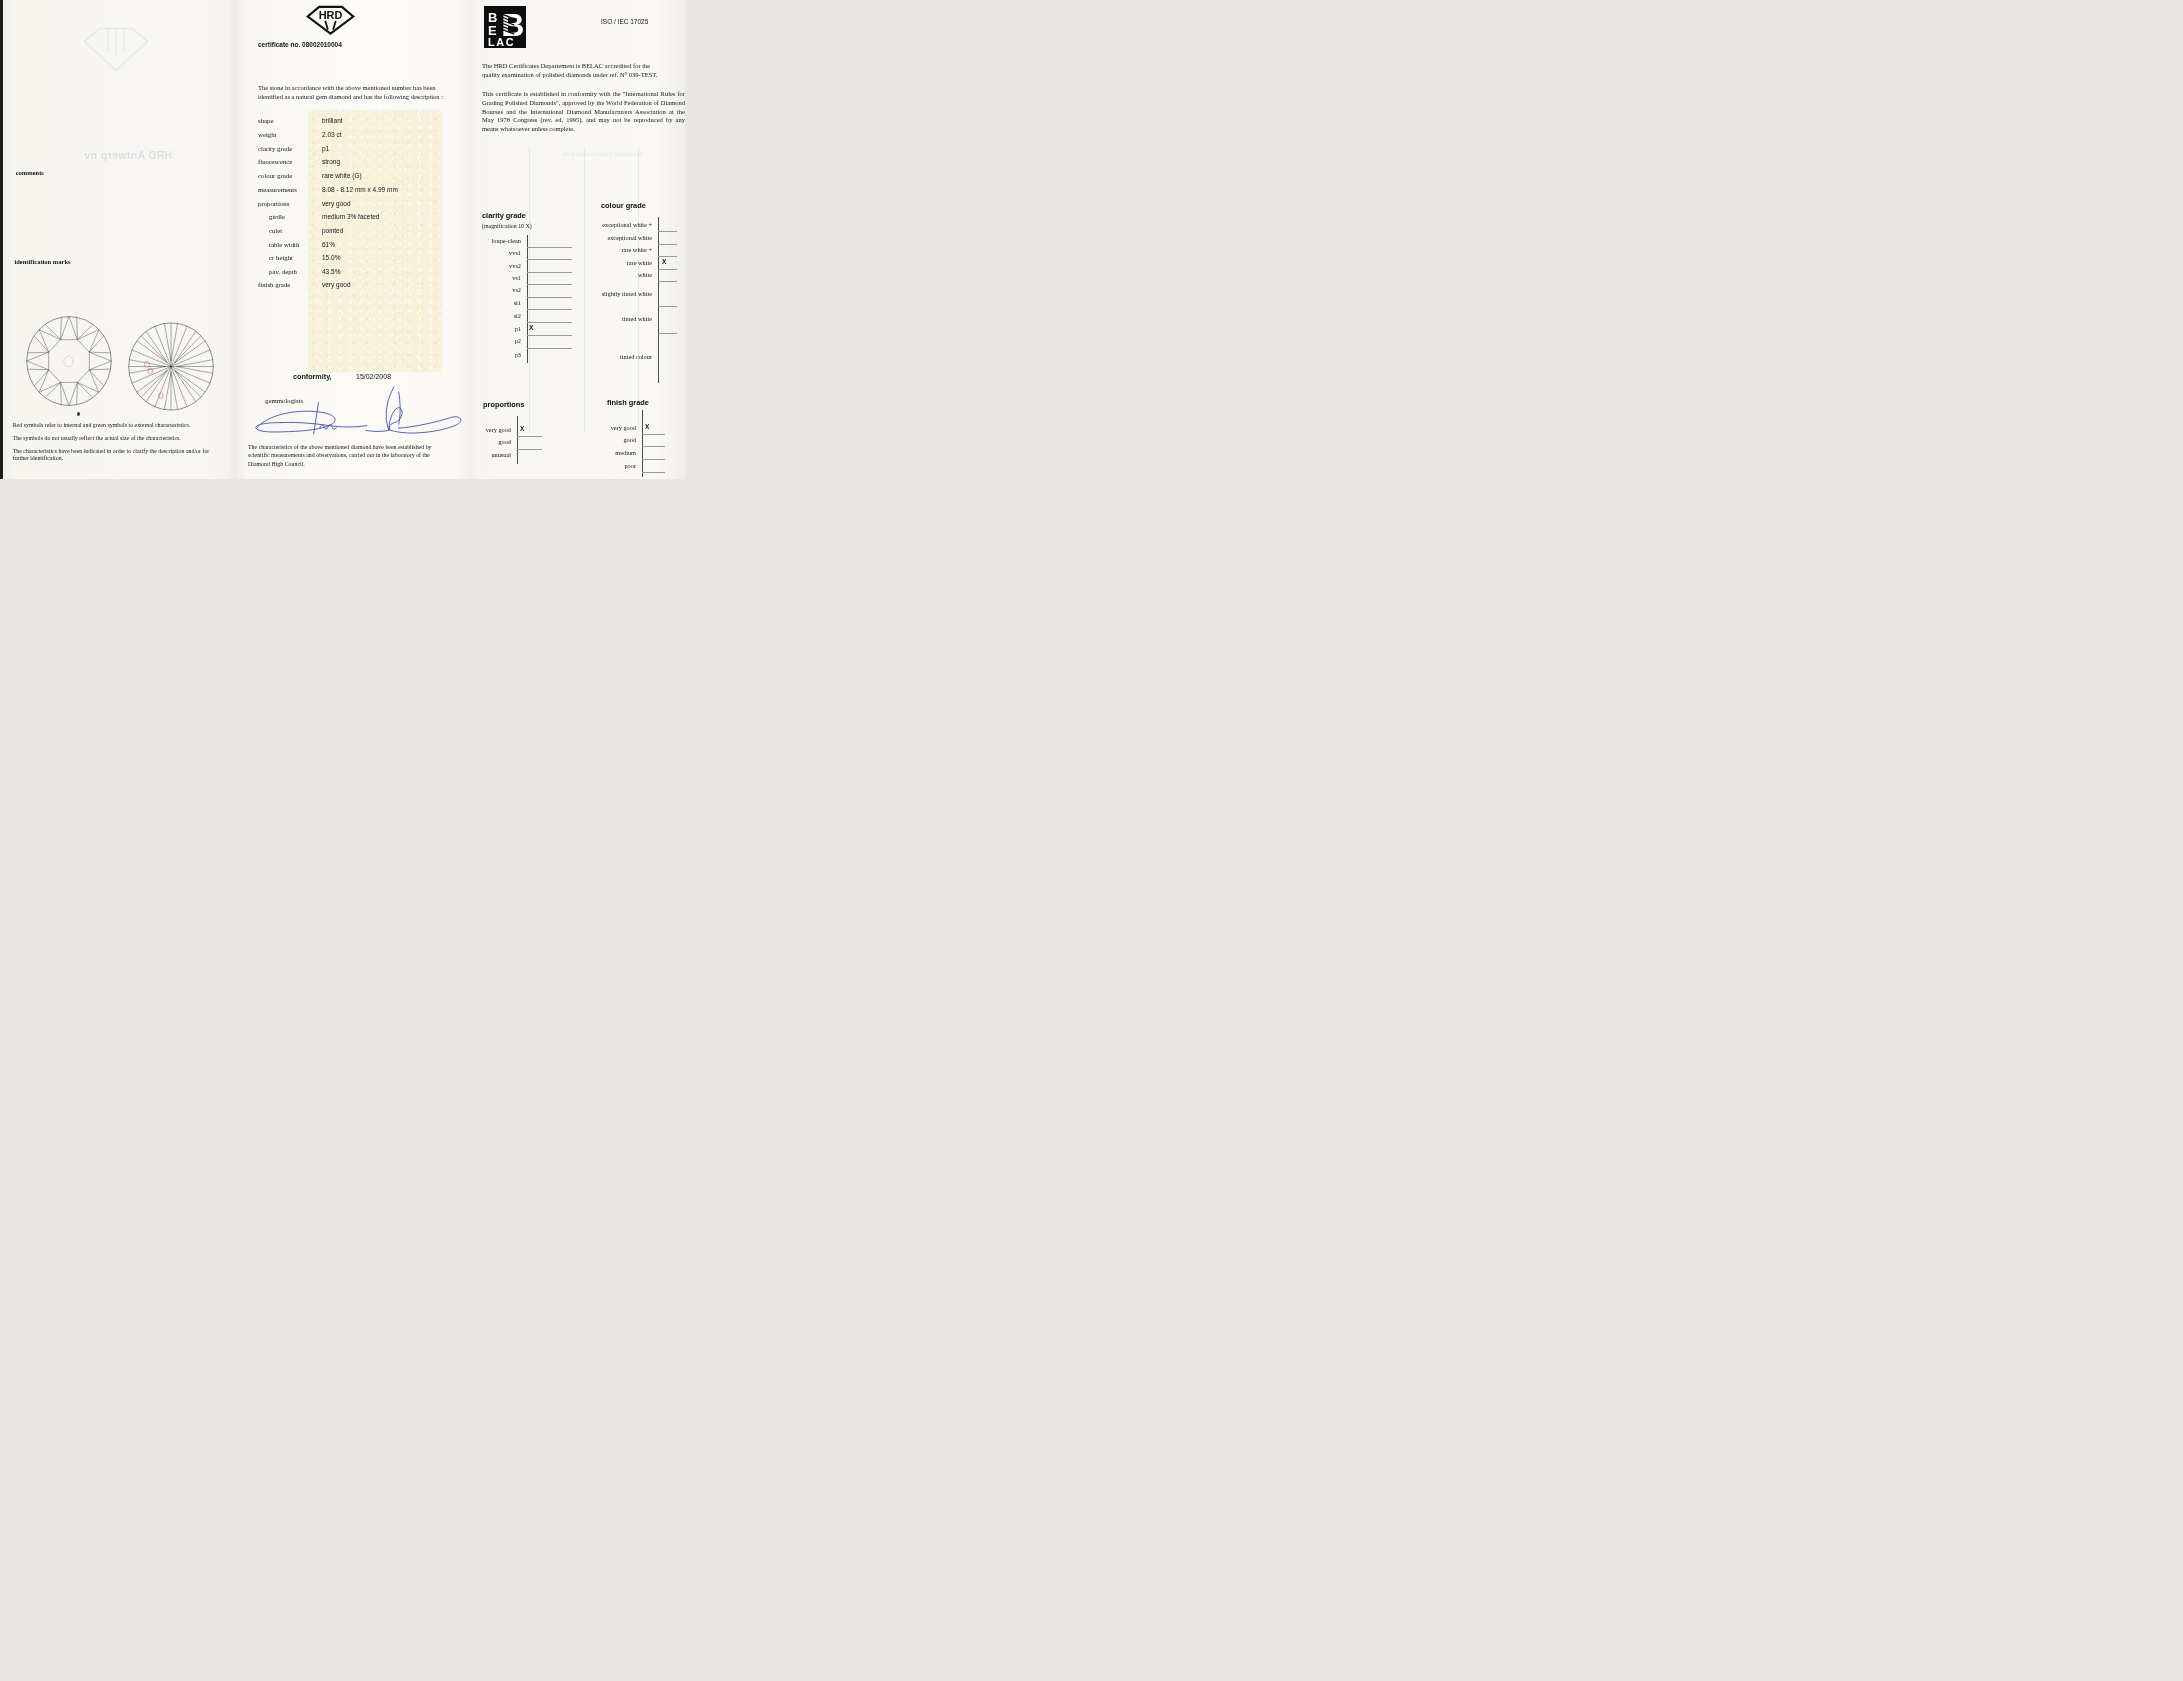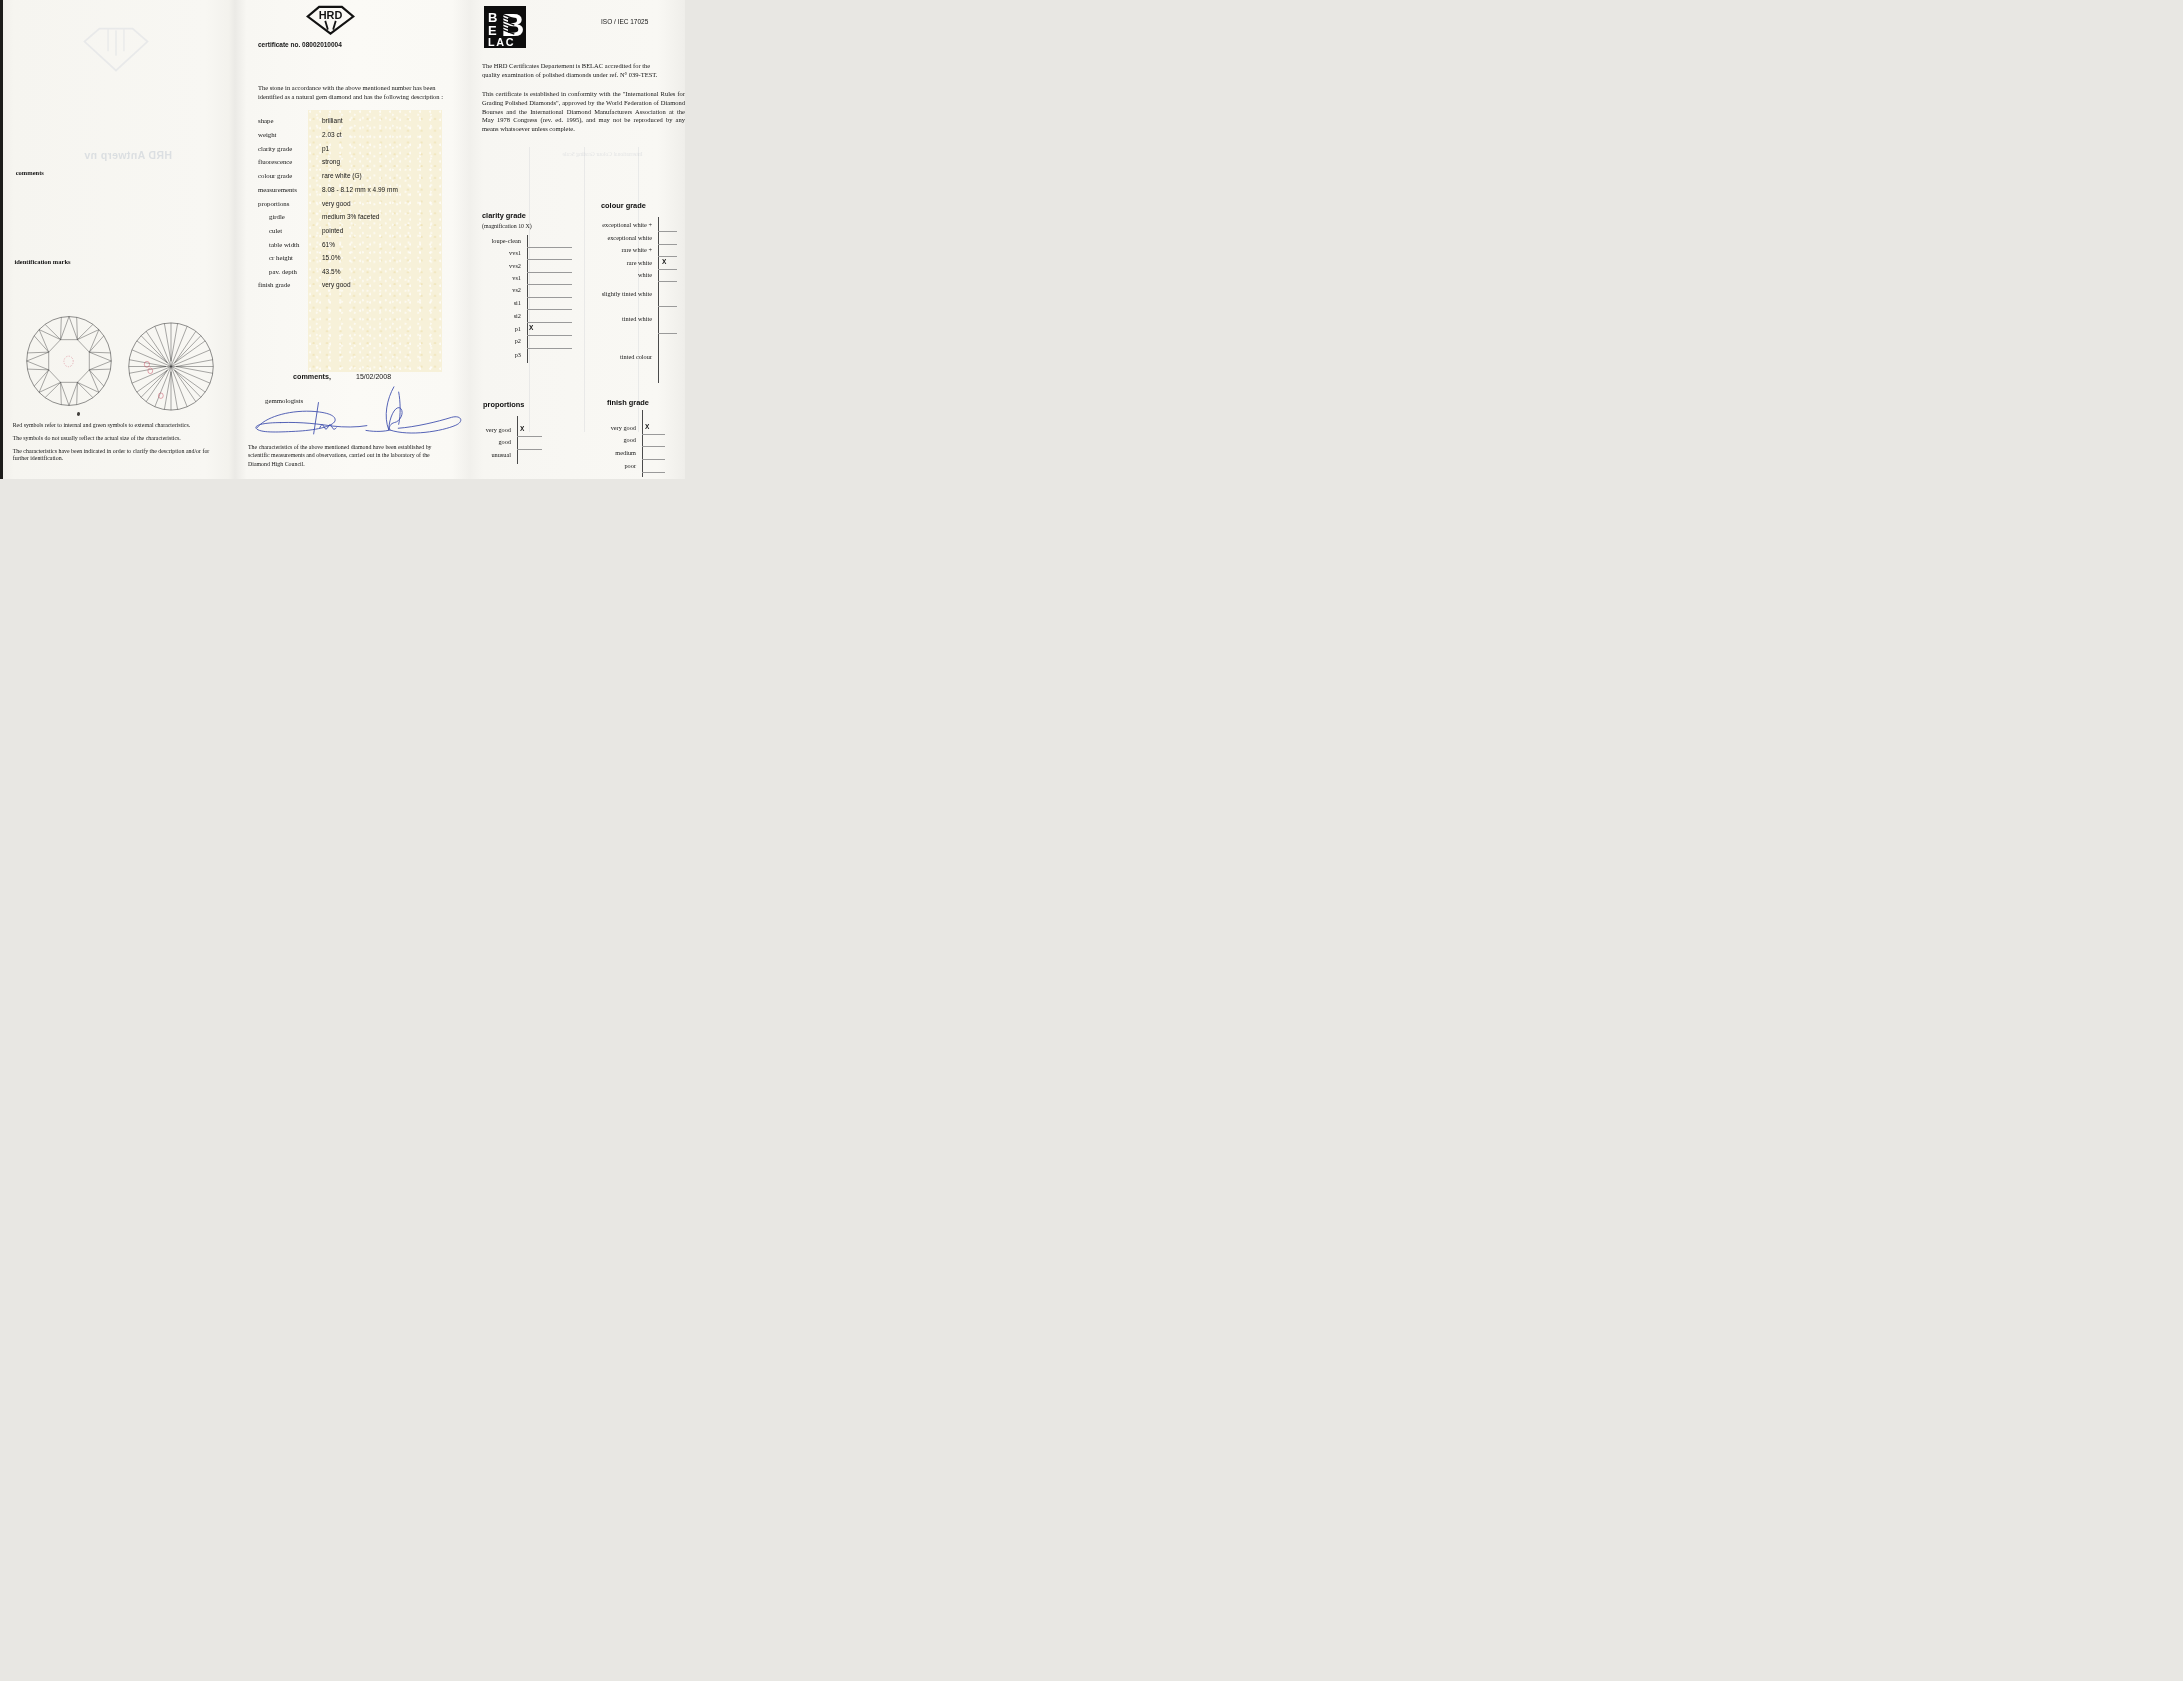--- a/index.html
+++ b/index.html
@@ -185,21 +185,21 @@
       <div class="abs desc-label" style="left: 269px; top: 241px;">table width</div>
       <div class="abs desc-value" style="left: 322px; top: 241px;">61%</div>
       <div class="abs desc-label" style="left: 269px; top: 254px;">cr height</div>
       <div class="abs desc-value" style="left: 322px; top: 254px;">15.0%</div>
       <div class="abs desc-label" style="left: 269px; top: 268px;">pav. depth</div>
       <div class="abs desc-value" style="left: 322px; top: 268px;">43.5%</div>
       <div class="abs desc-label" style="left: 258px; top: 281px;">finish grade</div>
       <div class="abs desc-value" style="left: 322px; top: 281px;">very good</div>
     </div>
 
-  <div class="abs sans" style="left:293px;top:372px;font-weight:bold;font-size:7.2px;">comments,</div>
+  <div class="abs sans" style="left:293px;top:372px;font-weight:bold;font-size:7.2px;">conformity,</div>
   <div class="abs sans" style="left:356px;top:373px;font-size:7px;">15/02/2008</div>
 
   <div class="abs serif-label" style="left:265px;top:397px;">gemmologists</div>
 
   <svg class="abs" style="left:250px;top:384px;" width="225" height="58" viewBox="0 0 516 132">
     <g fill="none" stroke="#2d3ea6" stroke-width="2" stroke-linecap="round" opacity="0.92">
       <path d="M16,100 C34,76 86,60 140,62 C178,64 198,72 195,84 C190,98 146,106 104,108 C62,110 22,112 14,101 C10,94 30,88 70,88"></path>
       <path d="M70,88 C120,86 160,92 190,96 C215,99 245,99 268,95"></path>
       <path d="M157,42 L146,114"></path>
       <path d="M160,100 q5,-14 10,-2 q4,10 9,0 q4,-10 9,0 q4,10 10,2"></path>

